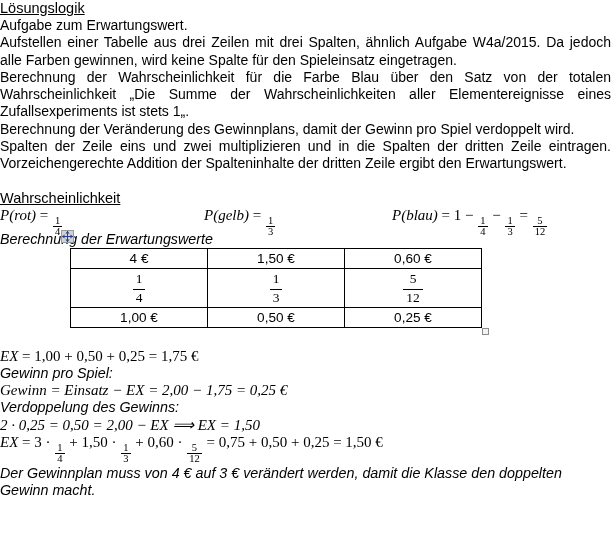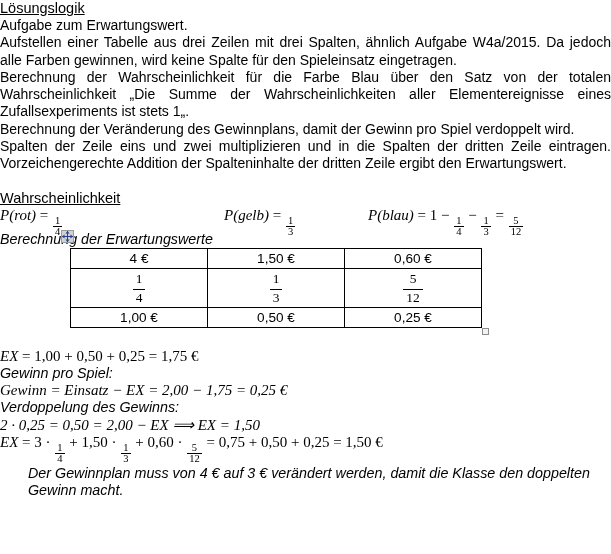--- a/index.html
+++ b/index.html
@@ -54,21 +54,21 @@
   .math .up { font-style: normal; }
 
   
   .labelit {
     font-family: "Liberation Sans", sans-serif;
     font-style: italic;
     font-size: 14.3px;
     line-height: 17.3px;
     white-space: nowrap;
   }
-  .labelit.wrap { white-space: normal; padding-left: 28px; }
+  .labelit.wrap { white-space: normal; }
 
   
   .frac {
     display: inline-flex;
     flex-direction: column;
     align-items: center;
     vertical-align: -0.38em;
     font-style: normal;
     font-size: 0.70em;
     line-height: 1.02;
@@ -142,22 +142,22 @@
     box-sizing: border-box;
   }
 
   
   .prob-row {
     position: relative;
     height: 24px;
   }
   .prob-row > .math { position: absolute; top: 0; }
   .p-rot  { left: 0px; }
-  .p-gelb { left: 224px; }
-  .p-blau { left: 368px; }
+  .p-gelb { left: 204px; }
+  .p-blau { left: 392px; }
 </style>
 </head>
 <body>
 
 <div class="page">
 
   <div class="heading">Lösungslogik</div>
 
   <p class="para nojustify">Aufgabe zum Erwartungswert.</p>
   <p class="para">Aufstellen einer Tabelle aus drei Zeilen mit drei Spalten, ähnlich Aufgabe W4a/2015. Da jedoch alle Farben gewinnen, wird keine Spalte für den Spieleinsatz eingetragen.</p>

